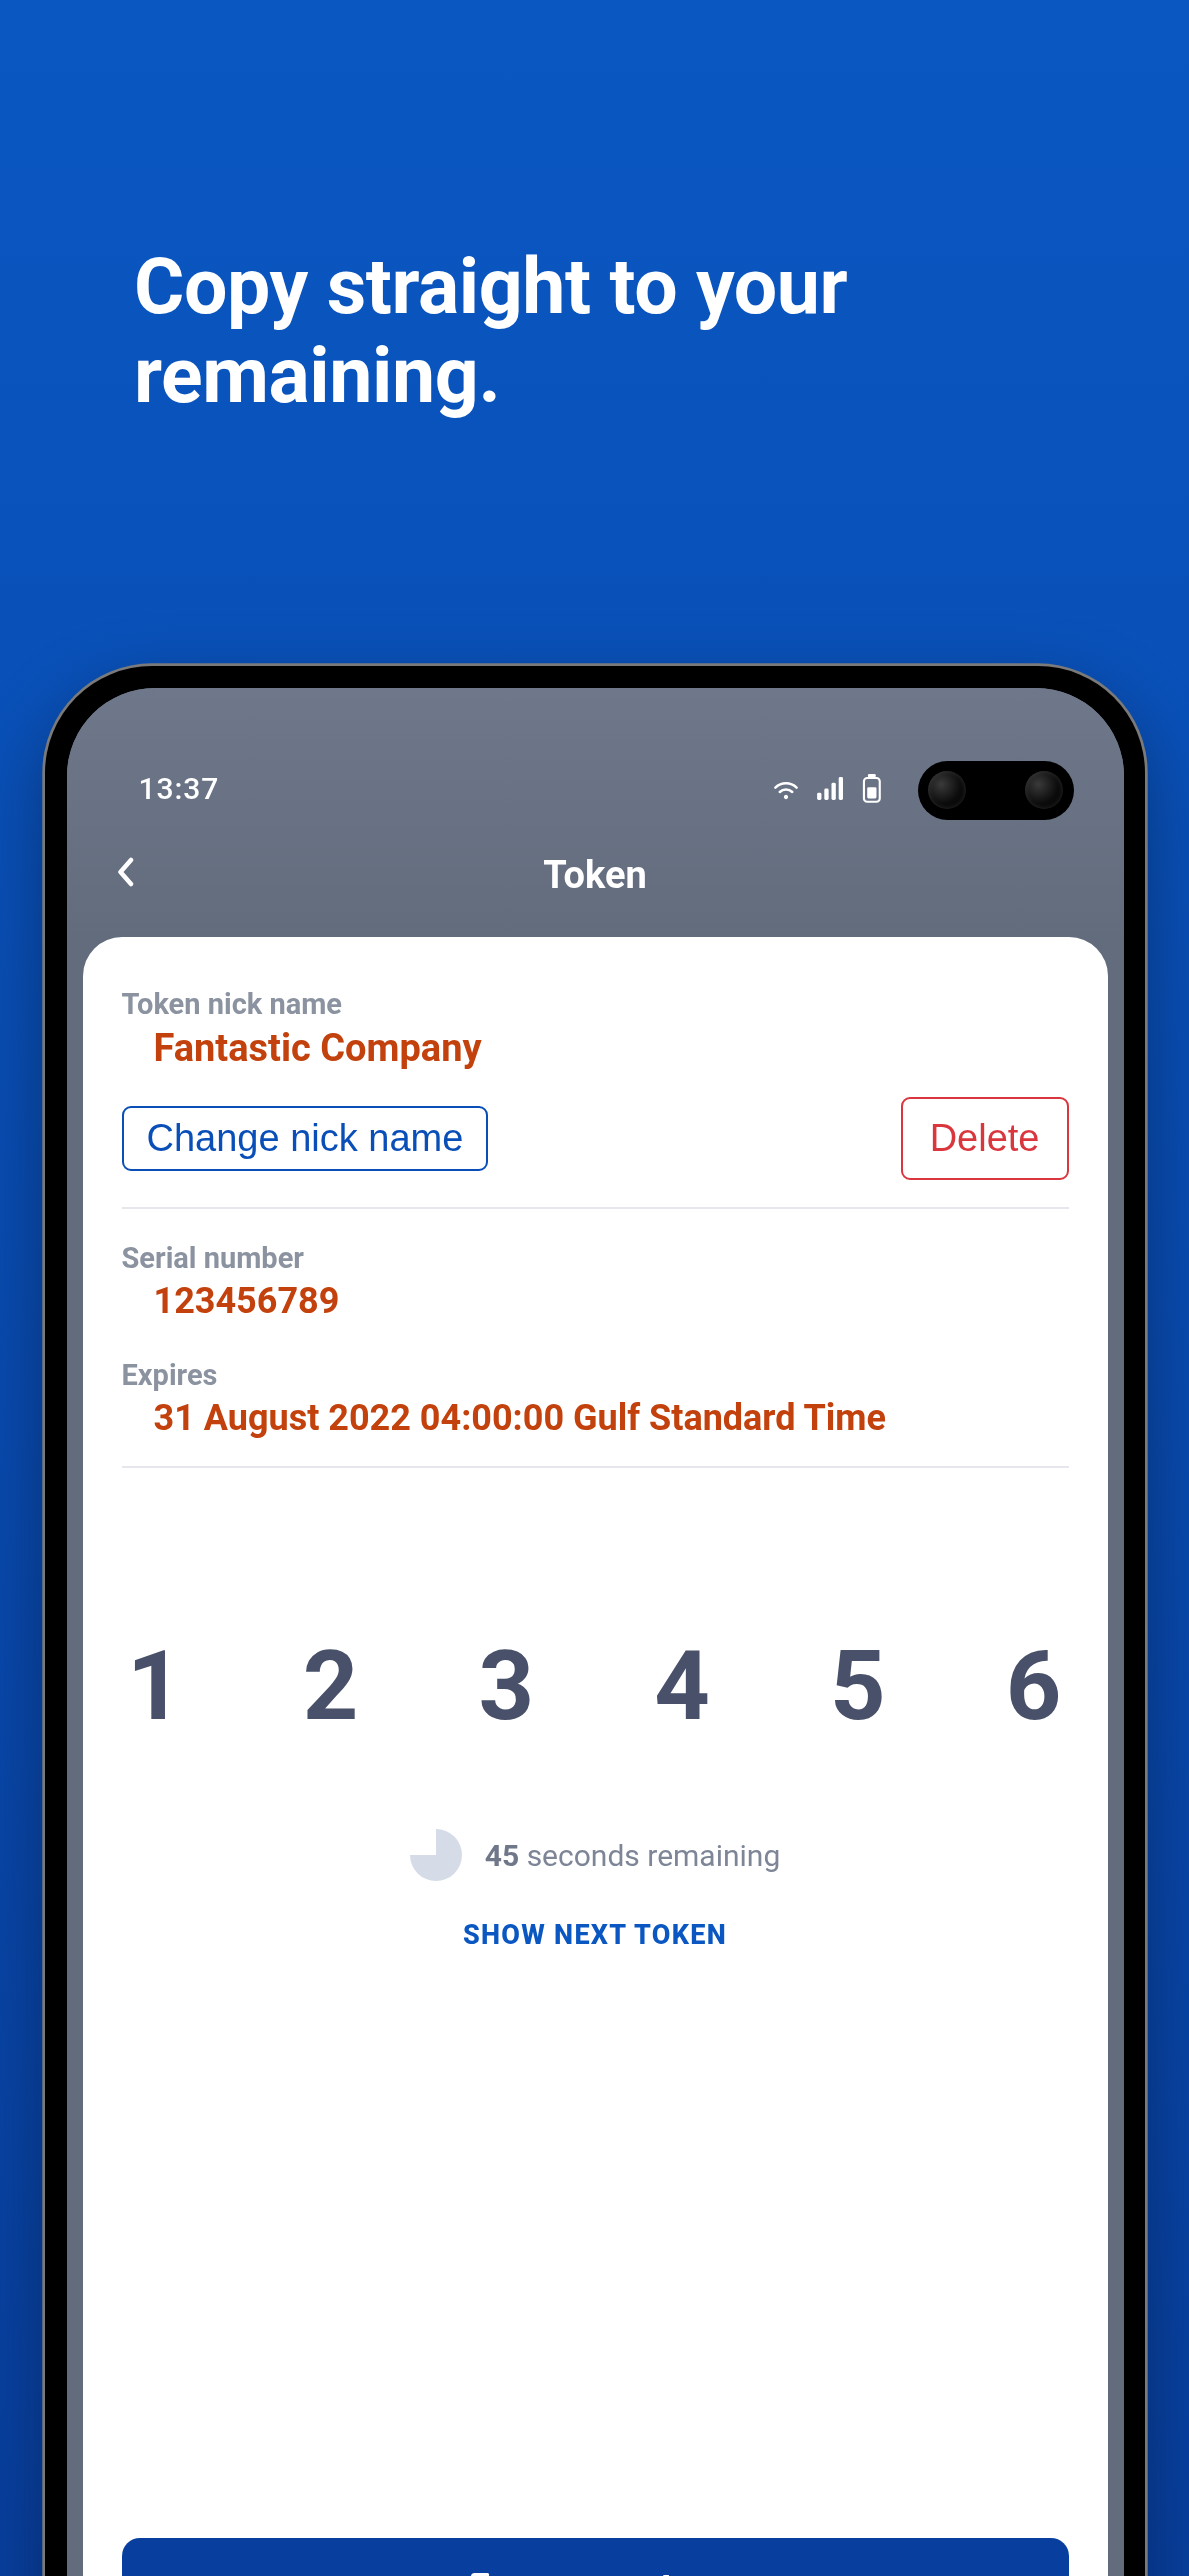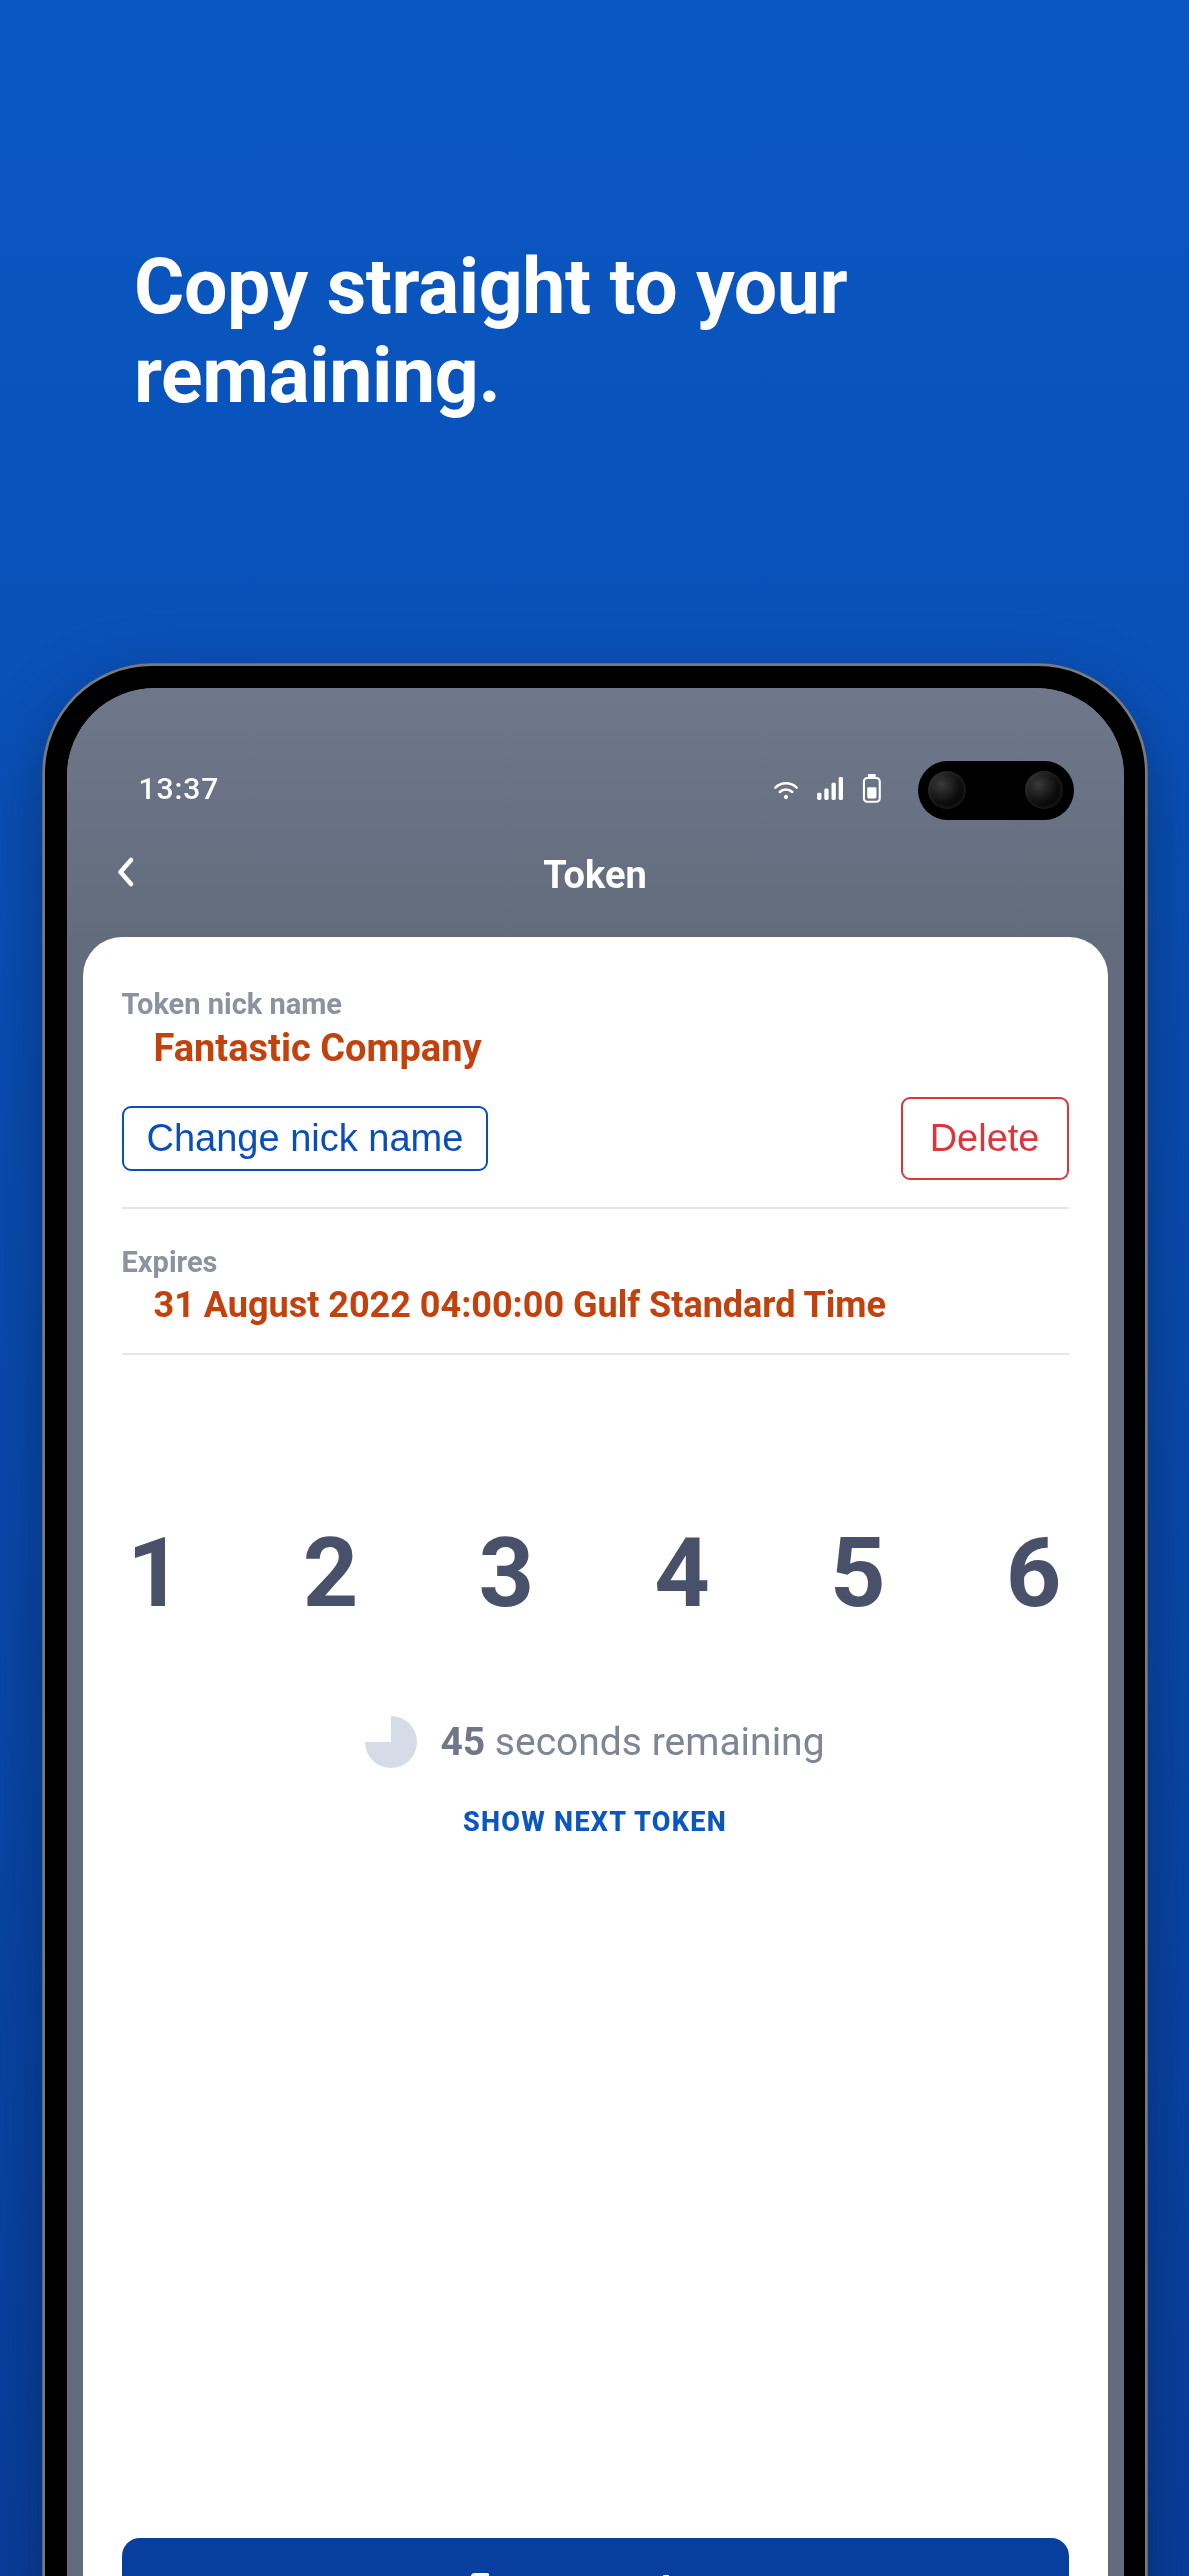--- a/index.html
+++ b/index.html
@@ -190,21 +190,21 @@
     margin-top: 86px;
   }
   .pie{
     width:52px;height:52px;
     border-radius:50%;
     background: conic-gradient(#ffffff 0deg 90deg, #d5dce8 90deg 360deg);
     transform: rotate(-90deg);
   }
   .countdown-text{
     color:#7d8596;
-    font-size:39px;
+    font-size:30px;
   }
   .countdown-text .num{ font-weight:700; color:#6f7789; }
   .next-token{
     margin-top: 38px;
     text-align:center;
     color:#0a57c2;
     font-size:27px;
     font-weight:800;
     letter-spacing:1.3px;
     cursor:pointer;
@@ -291,20 +291,24 @@
           <div class="field-value">Fantastic Company</div>
         </div>
 
         <div class="btn-row">
           <button class="outline-btn blue">Change nick name</button>
           <button class="outline-btn red">Delete</button>
         </div>
 
         <div class="divider"></div>
 
+        <div class="field-block">
+          <div class="field-label">Serial number</div>
+          <div class="field-value regular">123456789</div>
+        </div>
 
         <div class="field-block" style="margin-top:36px">
           <div class="field-label">Expires</div>
           <div class="field-value regular">31 August 2022 04:00:00 Gulf Standard Time</div>
         </div>
 
         <div class="divider"></div>
 
         <div class="token-digits">
           <span class="digit">1</span>

